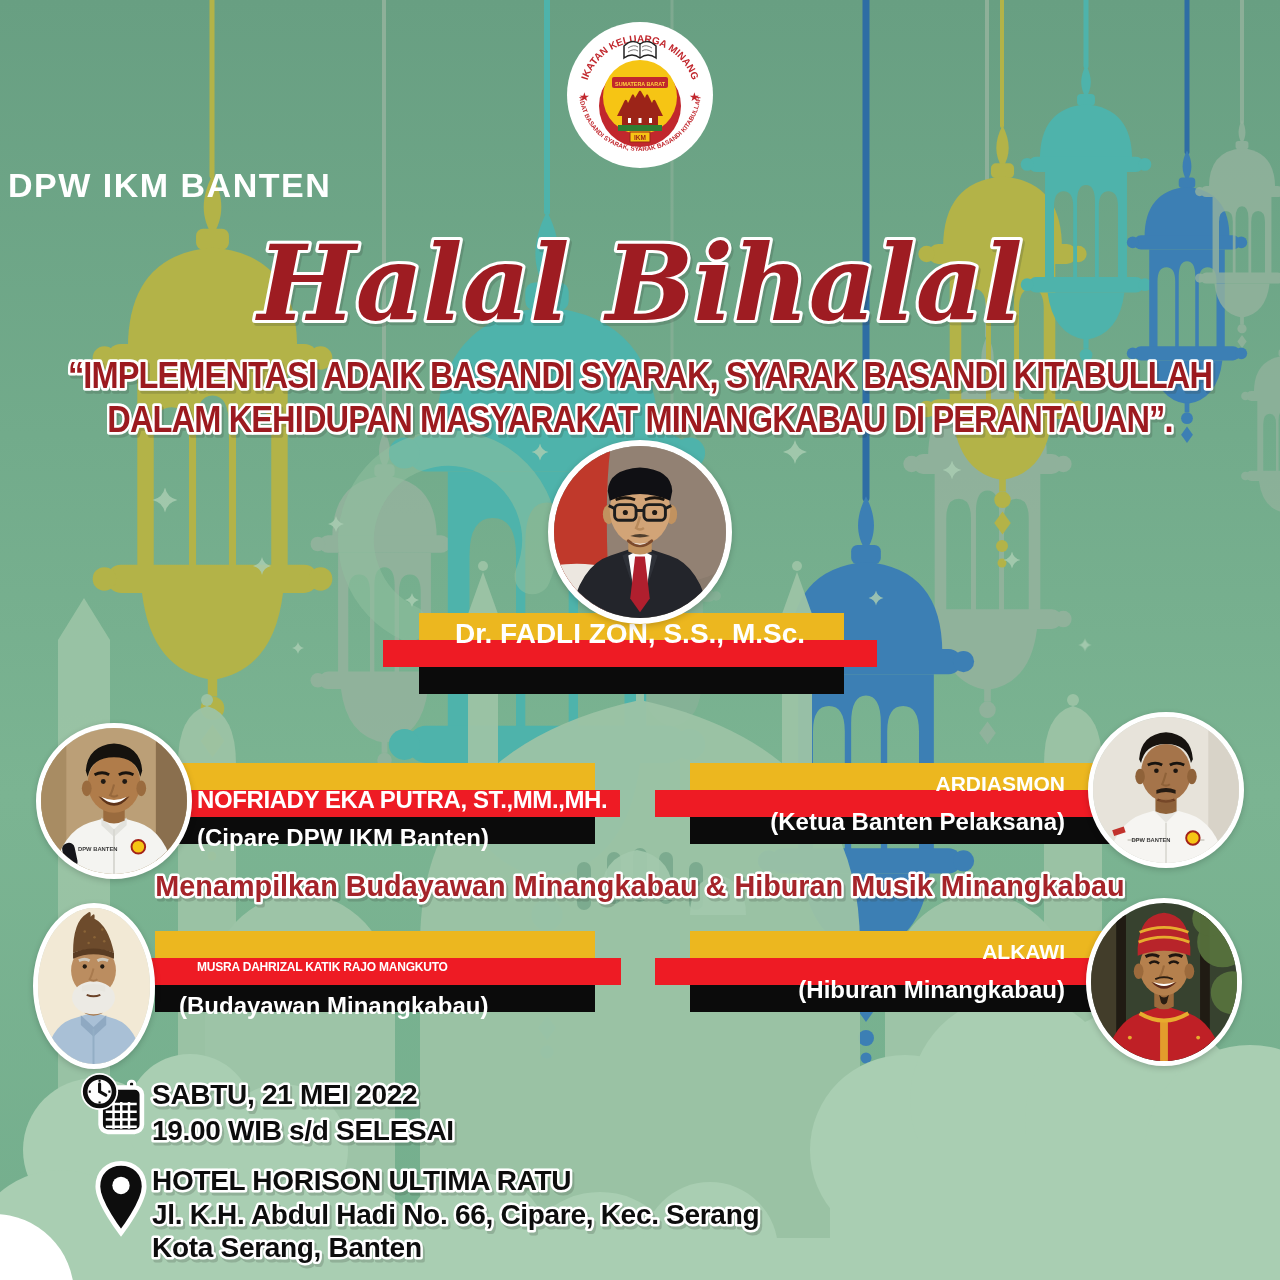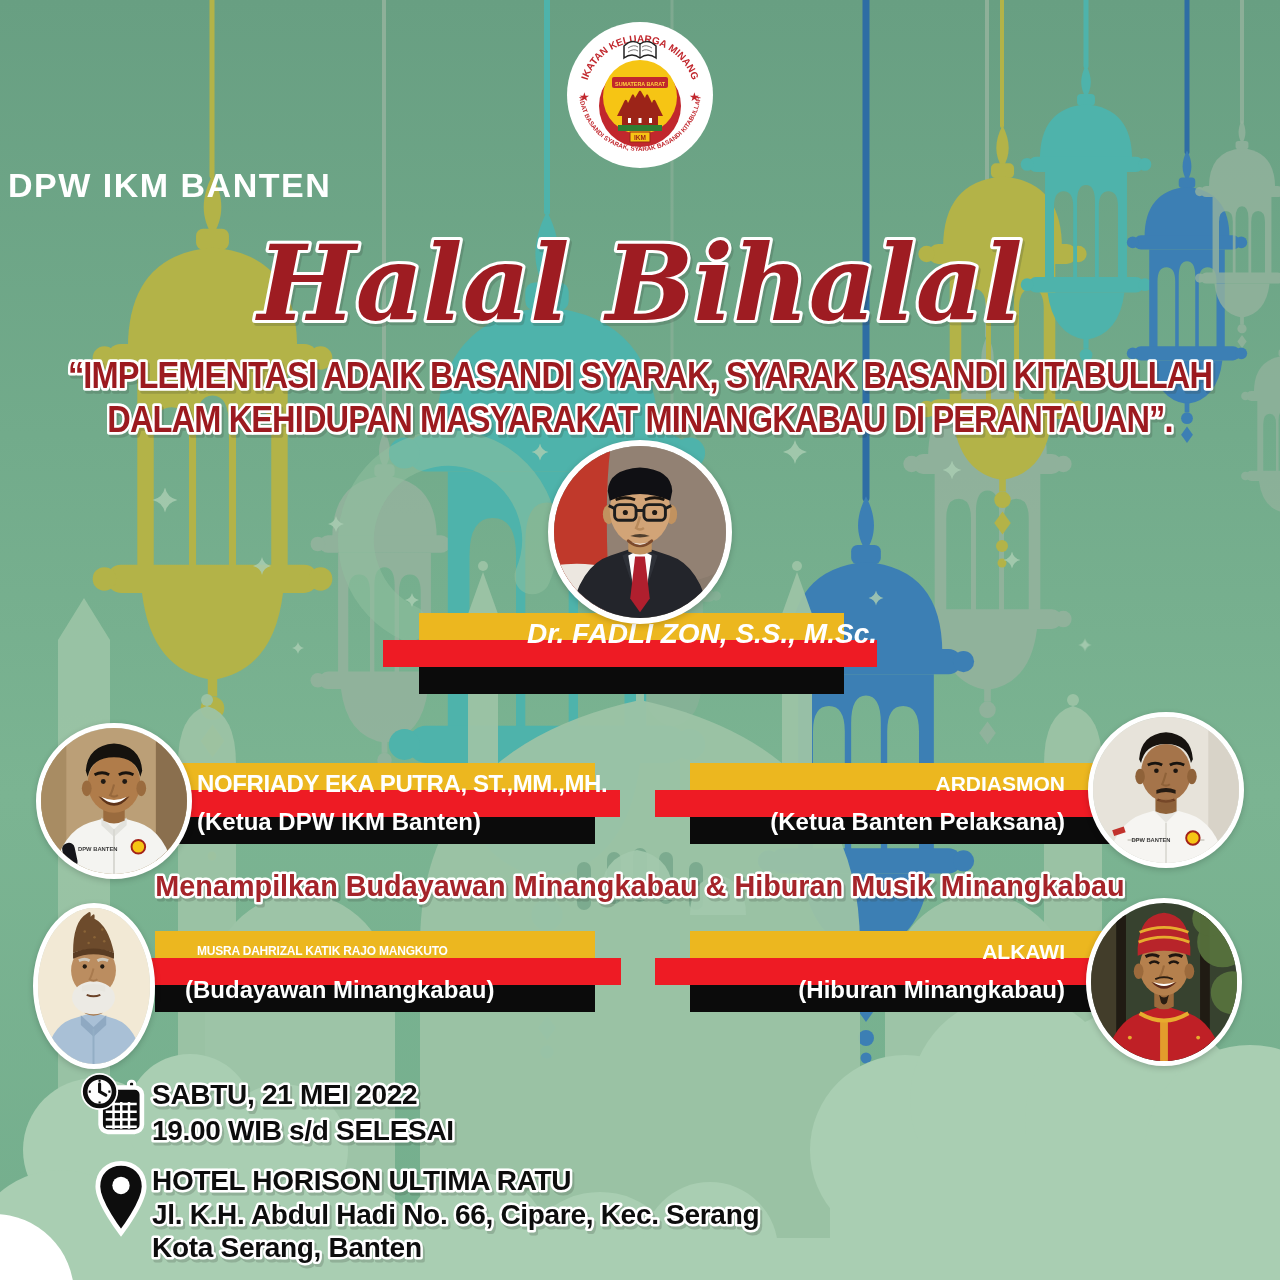--- a/index.html
+++ b/index.html
@@ -12,22 +12,22 @@
     box-shadow:0 2px 6px rgba(0,0,0,.18);background:#cfd8cf;z-index:6;}
   .banner{position:absolute;z-index:5;}
   .stripe{position:absolute;}
   .st-y{background:#ecb71f;}
   .st-r{background:#ee1b24;}
   .st-b{background:#0b0b0b;}
   .b-name,.b-role{position:absolute;width:100%;box-sizing:border-box;color:#fff;font-weight:700;
     line-height:37px;height:37px;white-space:nowrap;z-index:2;}
   .b-name{top:2px;font-size:21px;}
   .b-role{top:40px;font-size:24px;}
-  .t-center{text-align:right;font-style:italic;}
-  .t-left{text-align:left;padding-left:32px;}
+  .t-center{text-align:center;}
+  .t-left{text-align:left;padding-left:32px;margin-top:16px;}
   .t-right{text-align:right;padding-right:52px;}
   .sz-sm{font-size:12px;letter-spacing:-0.2px;}
   .sz-md{font-size:24px;letter-spacing:-0.4px;}
   #org-title{position:absolute;top:166px;left:8px;width:100%;color:#fff;
     font-size:34px;font-weight:700;letter-spacing:1.5px;z-index:7;}
   .textsvg{position:absolute;left:0;width:1280px;z-index:7;filter:drop-shadow(2px 3px 0 rgba(50,60,50,.20));}
   .outline-text{font-family:"Liberation Sans",sans-serif;font-weight:700;paint-order:stroke;
     stroke:#ffffff;stroke-linejoin:round;}
   #decor,#mosque-layer{position:absolute;inset:0;z-index:1;}
   .icon-box{position:absolute;z-index:7;}
@@ -308,21 +308,21 @@
       <path d="M75 58 Q73 66 71 69 Q75 72 79 69" stroke="#97683c" stroke-width="2.2" fill="none"></path>
       <path d="M59 70 Q75 90 91 70 Q75 78 59 70 Z" fill="#5e3319"></path>
       <path d="M62 71 Q75 83 88 71 Q75 77 62 71 Z" fill="#fff"></path>
     </svg>
   </div>
   <div class="banner" style="left:165px;top:763px;width:455px;height:81px;">
     <div class="stripe st-y" style="left:0;width:430px;top:0;height:27px;"></div>
     <div class="stripe st-r" style="left:-18px;width:473px;top:27px;height:27px;"></div>
     <div class="stripe st-b" style="left:0;width:430px;top:54px;height:27px;"></div>
     <div class="b-name t-left sz-md">NOFRIADY EKA PUTRA, ST.,MM.,MH.</div>
-    <div class="b-role t-left">(Ketua DPW IKM Banten)</div>
+    <div class="b-role t-left">(Cipare DPW IKM Banten)</div>
   </div>
 
   <div class="banner" style="left:655px;top:763px;width:462px;height:81px;">
     <div class="stripe st-y" style="left:35px;width:427px;top:0;height:27px;"></div>
     <div class="stripe st-r" style="left:0;width:462px;top:27px;height:27px;"></div>
     <div class="stripe st-b" style="left:35px;width:427px;top:54px;height:27px;"></div>
     <div class="b-name t-right">ARDIASMON</div>
     <div class="b-role t-right">(Ketua Banten Pelaksana)</div>
   </div>
   <div class="photo" style="left:1088px;top:712px;width:156px;height:156px;border-width:5px;">
@@ -383,21 +383,21 @@
           <circle cx="52" cy="36" r="1.3"></circle>
           <circle cx="68" cy="34" r="1.3"></circle>
         </g>
     </svg>
   </div>
   <div class="banner" style="left:155px;top:931px;width:466px;height:81px;">
     <div class="stripe st-y" style="left:0;width:440px;top:0;height:27px;"></div>
     <div class="stripe st-r" style="left:-15px;width:481px;top:27px;height:27px;"></div>
     <div class="stripe st-b" style="left:0;width:440px;top:54px;height:27px;"></div>
     <div class="b-name t-left sz-sm" style="padding-left:42px;">MUSRA DAHRIZAL KATIK RAJO MANGKUTO</div>
-    <div class="b-role t-left" style="padding-left:30px;">(Budayawan Minangkabau)</div>
+    <div class="b-role t-left" style="padding-left:24px;">(Budayawan Minangkabau)</div>
   </div>
 
   <div class="banner" style="left:655px;top:931px;width:462px;height:62px;">
     <div class="stripe st-y" style="left:35px;width:427px;top:0;height:27px;"></div>
     <div class="stripe st-r" style="left:0;width:462px;top:27px;height:27px;"></div>
     <div class="stripe st-b" style="left:35px;width:427px;top:54px;height:27px;"></div>
     <div class="b-name t-right">ALKAWI</div>
     <div class="b-role t-right">(Hiburan Minangkabau)</div>
   </div>
   <div class="photo" style="left:1086px;top:898px;width:156px;height:168px;border-width:5px;">

